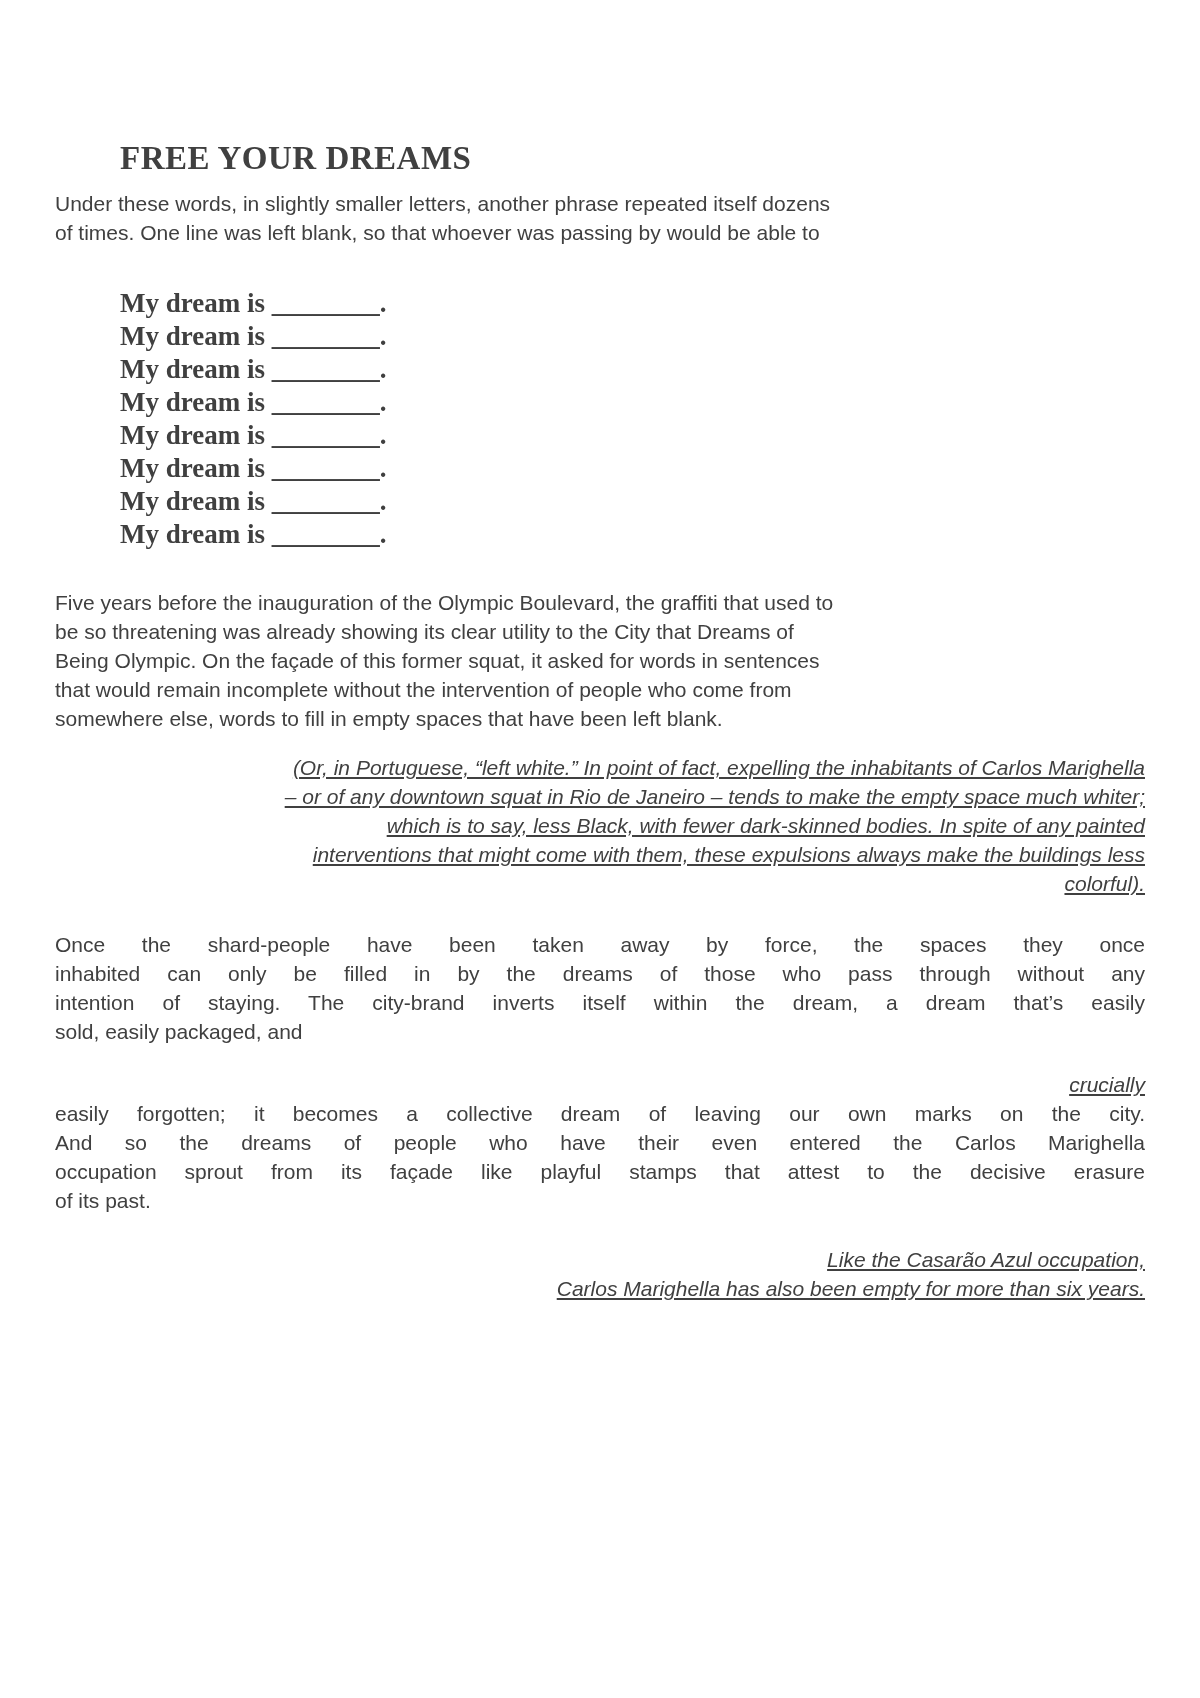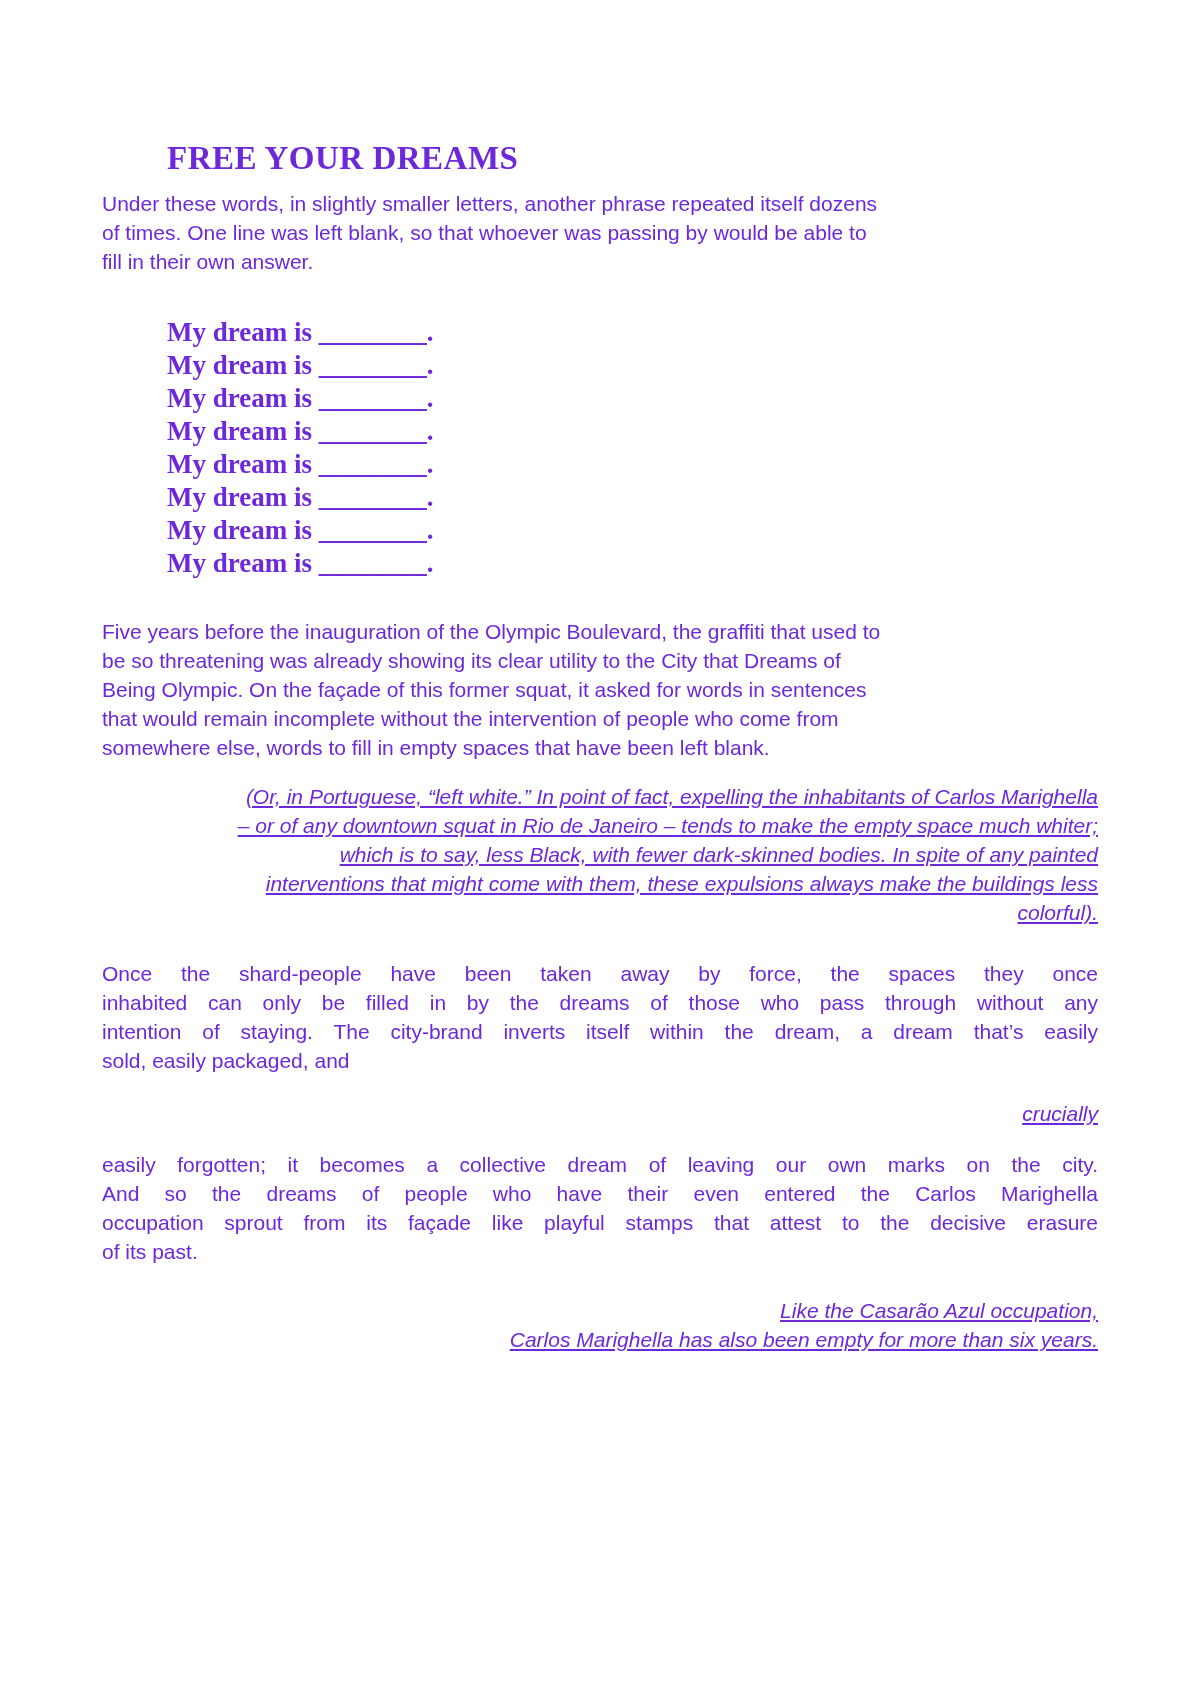--- a/index.html
+++ b/index.html
@@ -7,23 +7,23 @@
     padding: 0;
     background: #ffffff;
   }
   .page {
     position: relative;
     width: 1200px;
     height: 1698px;
     margin: 0 auto;
     background: #ffffff;
     box-sizing: border-box;
-    padding: 0 102px;
+    padding: 0 55px;
     overflow: hidden;
-    color: #6d28d9;
+    color: #404040;
   }
   .doc-title {
     font-family: "Liberation Serif", "DejaVu Serif", serif;
     font-weight: bold;
     font-size: 33px;
     line-height: 37px;
     margin: 140px 0 0 65px;
     letter-spacing: 0.5px;
   }
   .para {
@@ -45,42 +45,41 @@
     white-space: nowrap;
   }
   .italic { font-style: italic; }
 
   .m-intro    { margin-top: 12px; }
   .m-list     { margin: 40px 0 0 65px; }
   .m-five     { margin-top: 37px; }
   .m-aside    { margin-top: 20px; }
   .m-shard    { margin-top: 32px; }
   .m-crucial  { margin-top: 24px; }
-  .m-forgot   { margin-top: 22px; }
+  .m-forgot   { }
   .m-closing  { margin-top: 30px; }
 
   .dream-list {
     font-family: "Liberation Serif", "DejaVu Serif", serif;
     font-weight: bold;
     font-size: 27px;
     line-height: 33px;
   }
   .dream-line { white-space: nowrap; }
 </style>
 </head>
 <body>
 
 <div class="page">
 
   <h1 class="doc-title">FREE YOUR DREAMS</h1>
 
   <div class="para align-left m-intro">
       <div class="line">Under these words, in slightly smaller letters, another phrase repeated itself dozens</div>
       <div class="line">of times. One line was left blank, so that whoever was passing by would be able to</div>
-      <div class="line">fill in their own answer.</div>
     </div>
 
   <div class="dream-list m-list">
       <div class="dream-line">My dream is ________.</div>
       <div class="dream-line">My dream is ________.</div>
       <div class="dream-line">My dream is ________.</div>
       <div class="dream-line">My dream is ________.</div>
       <div class="dream-line">My dream is ________.</div>
       <div class="dream-line">My dream is ________.</div>
       <div class="dream-line">My dream is ________.</div>

